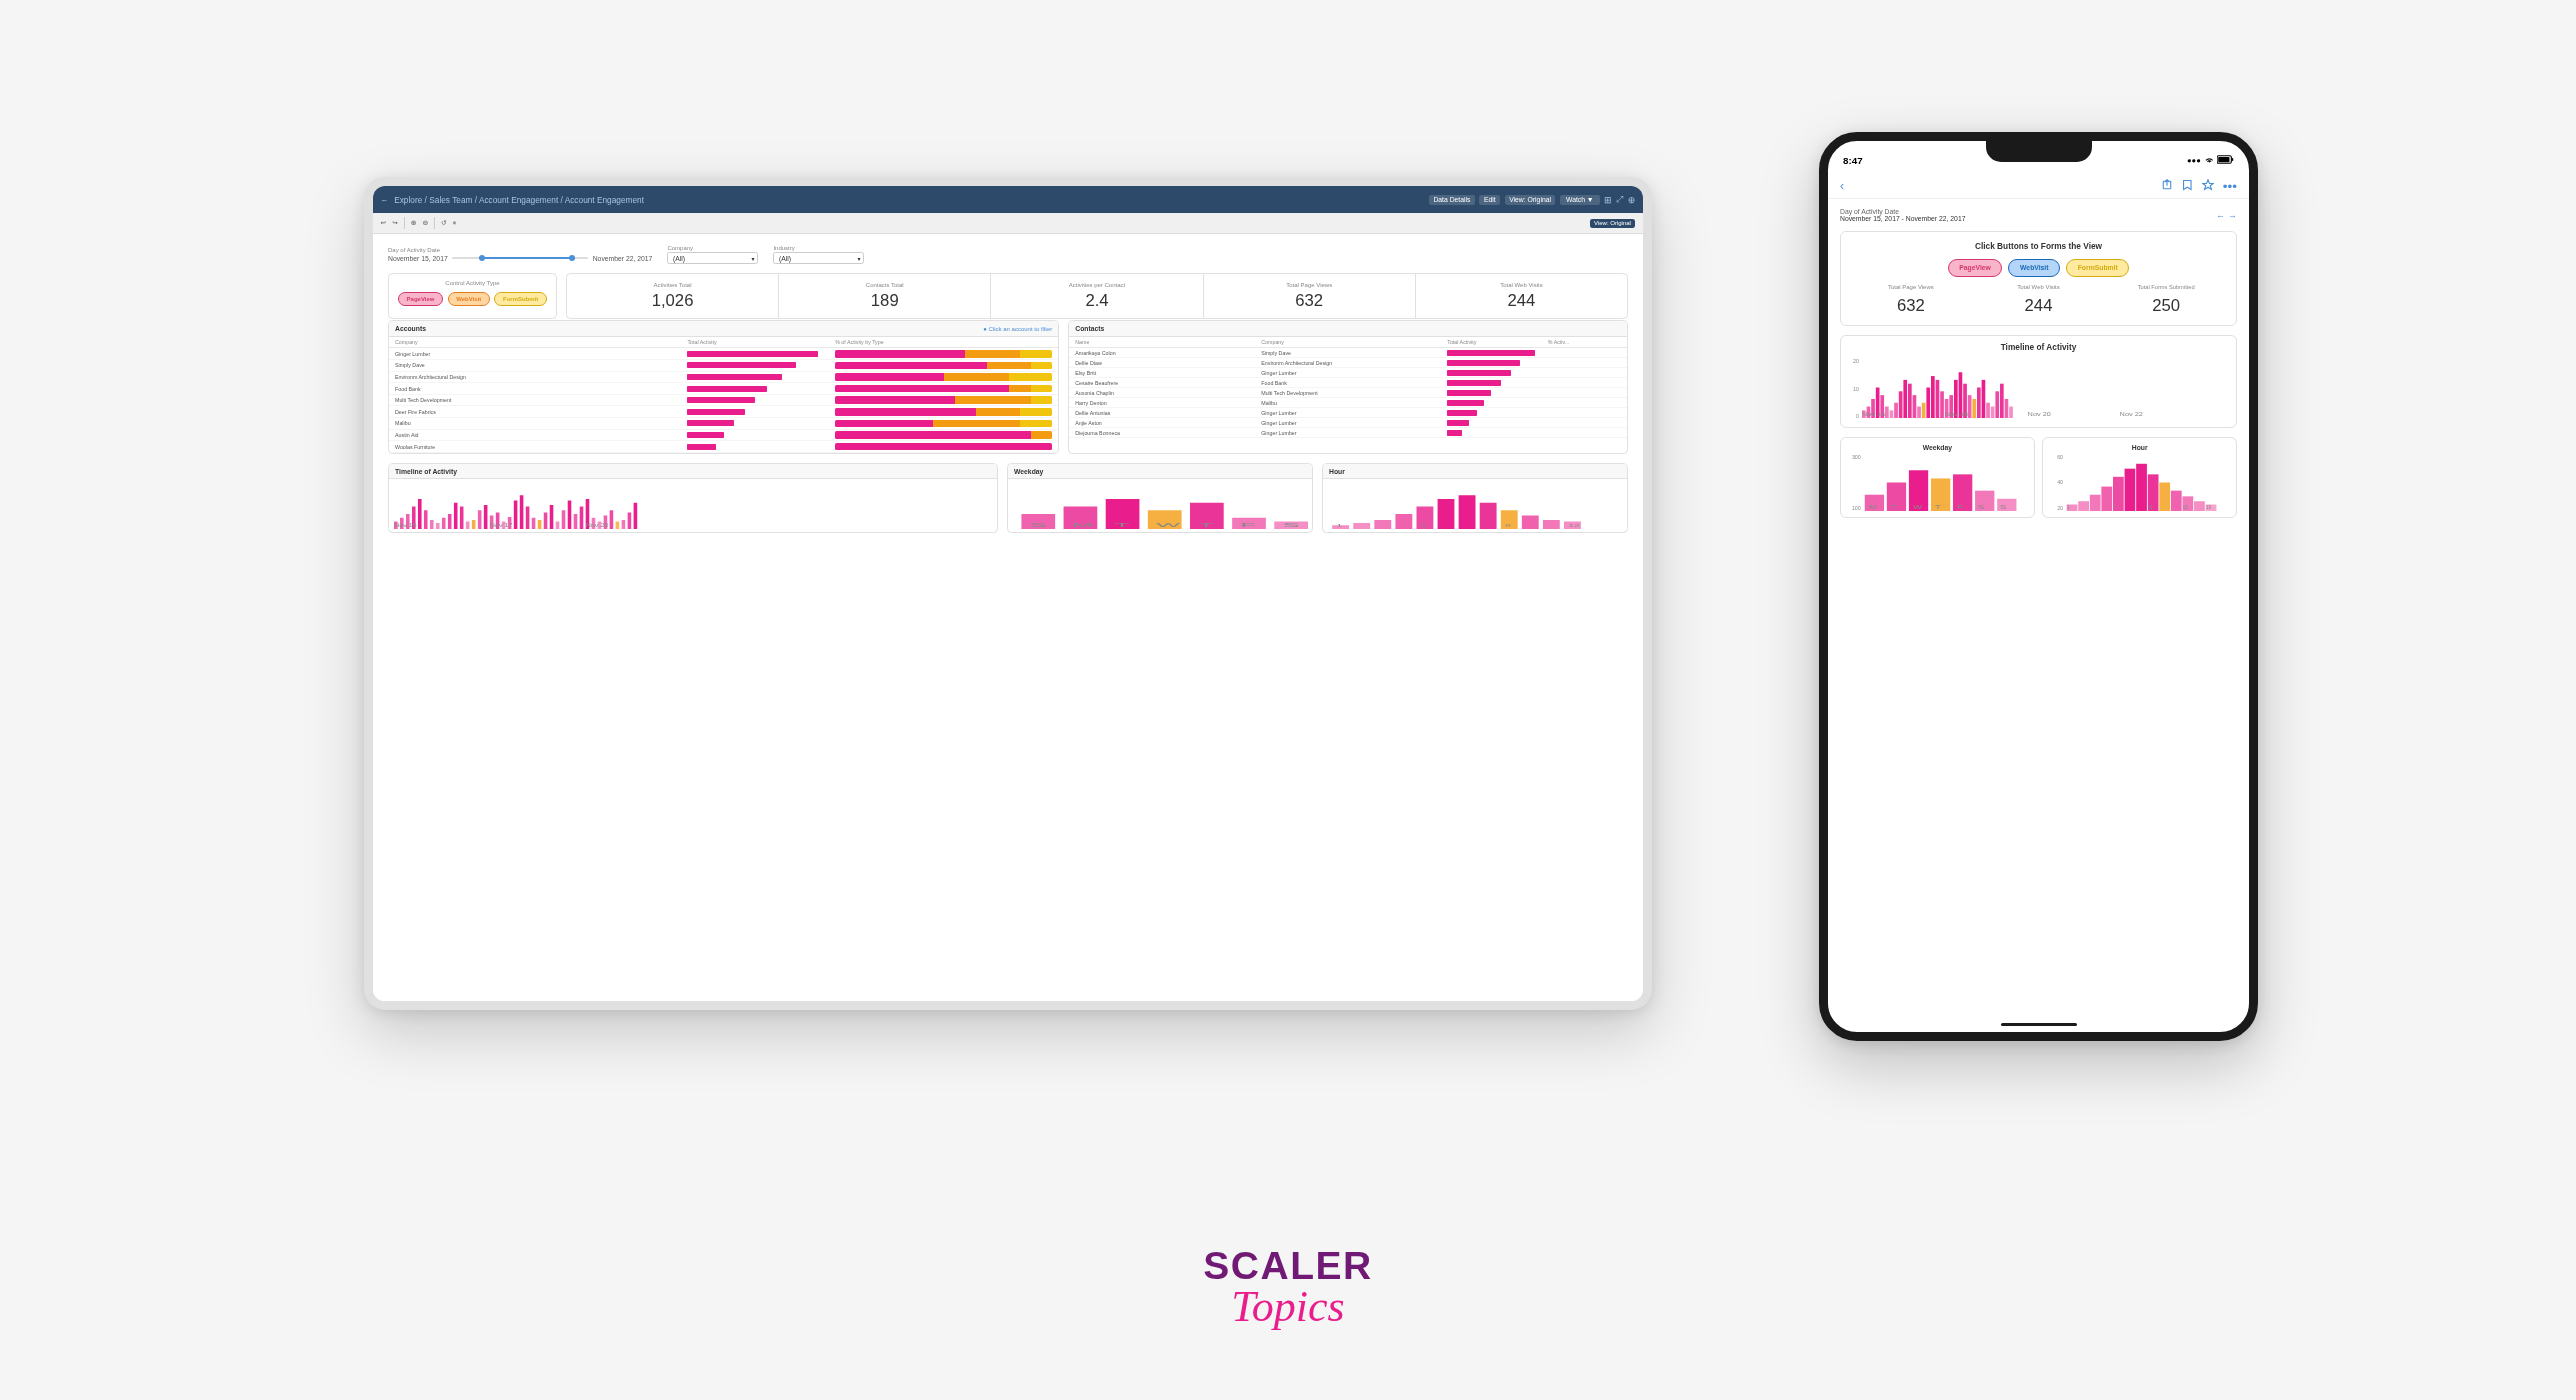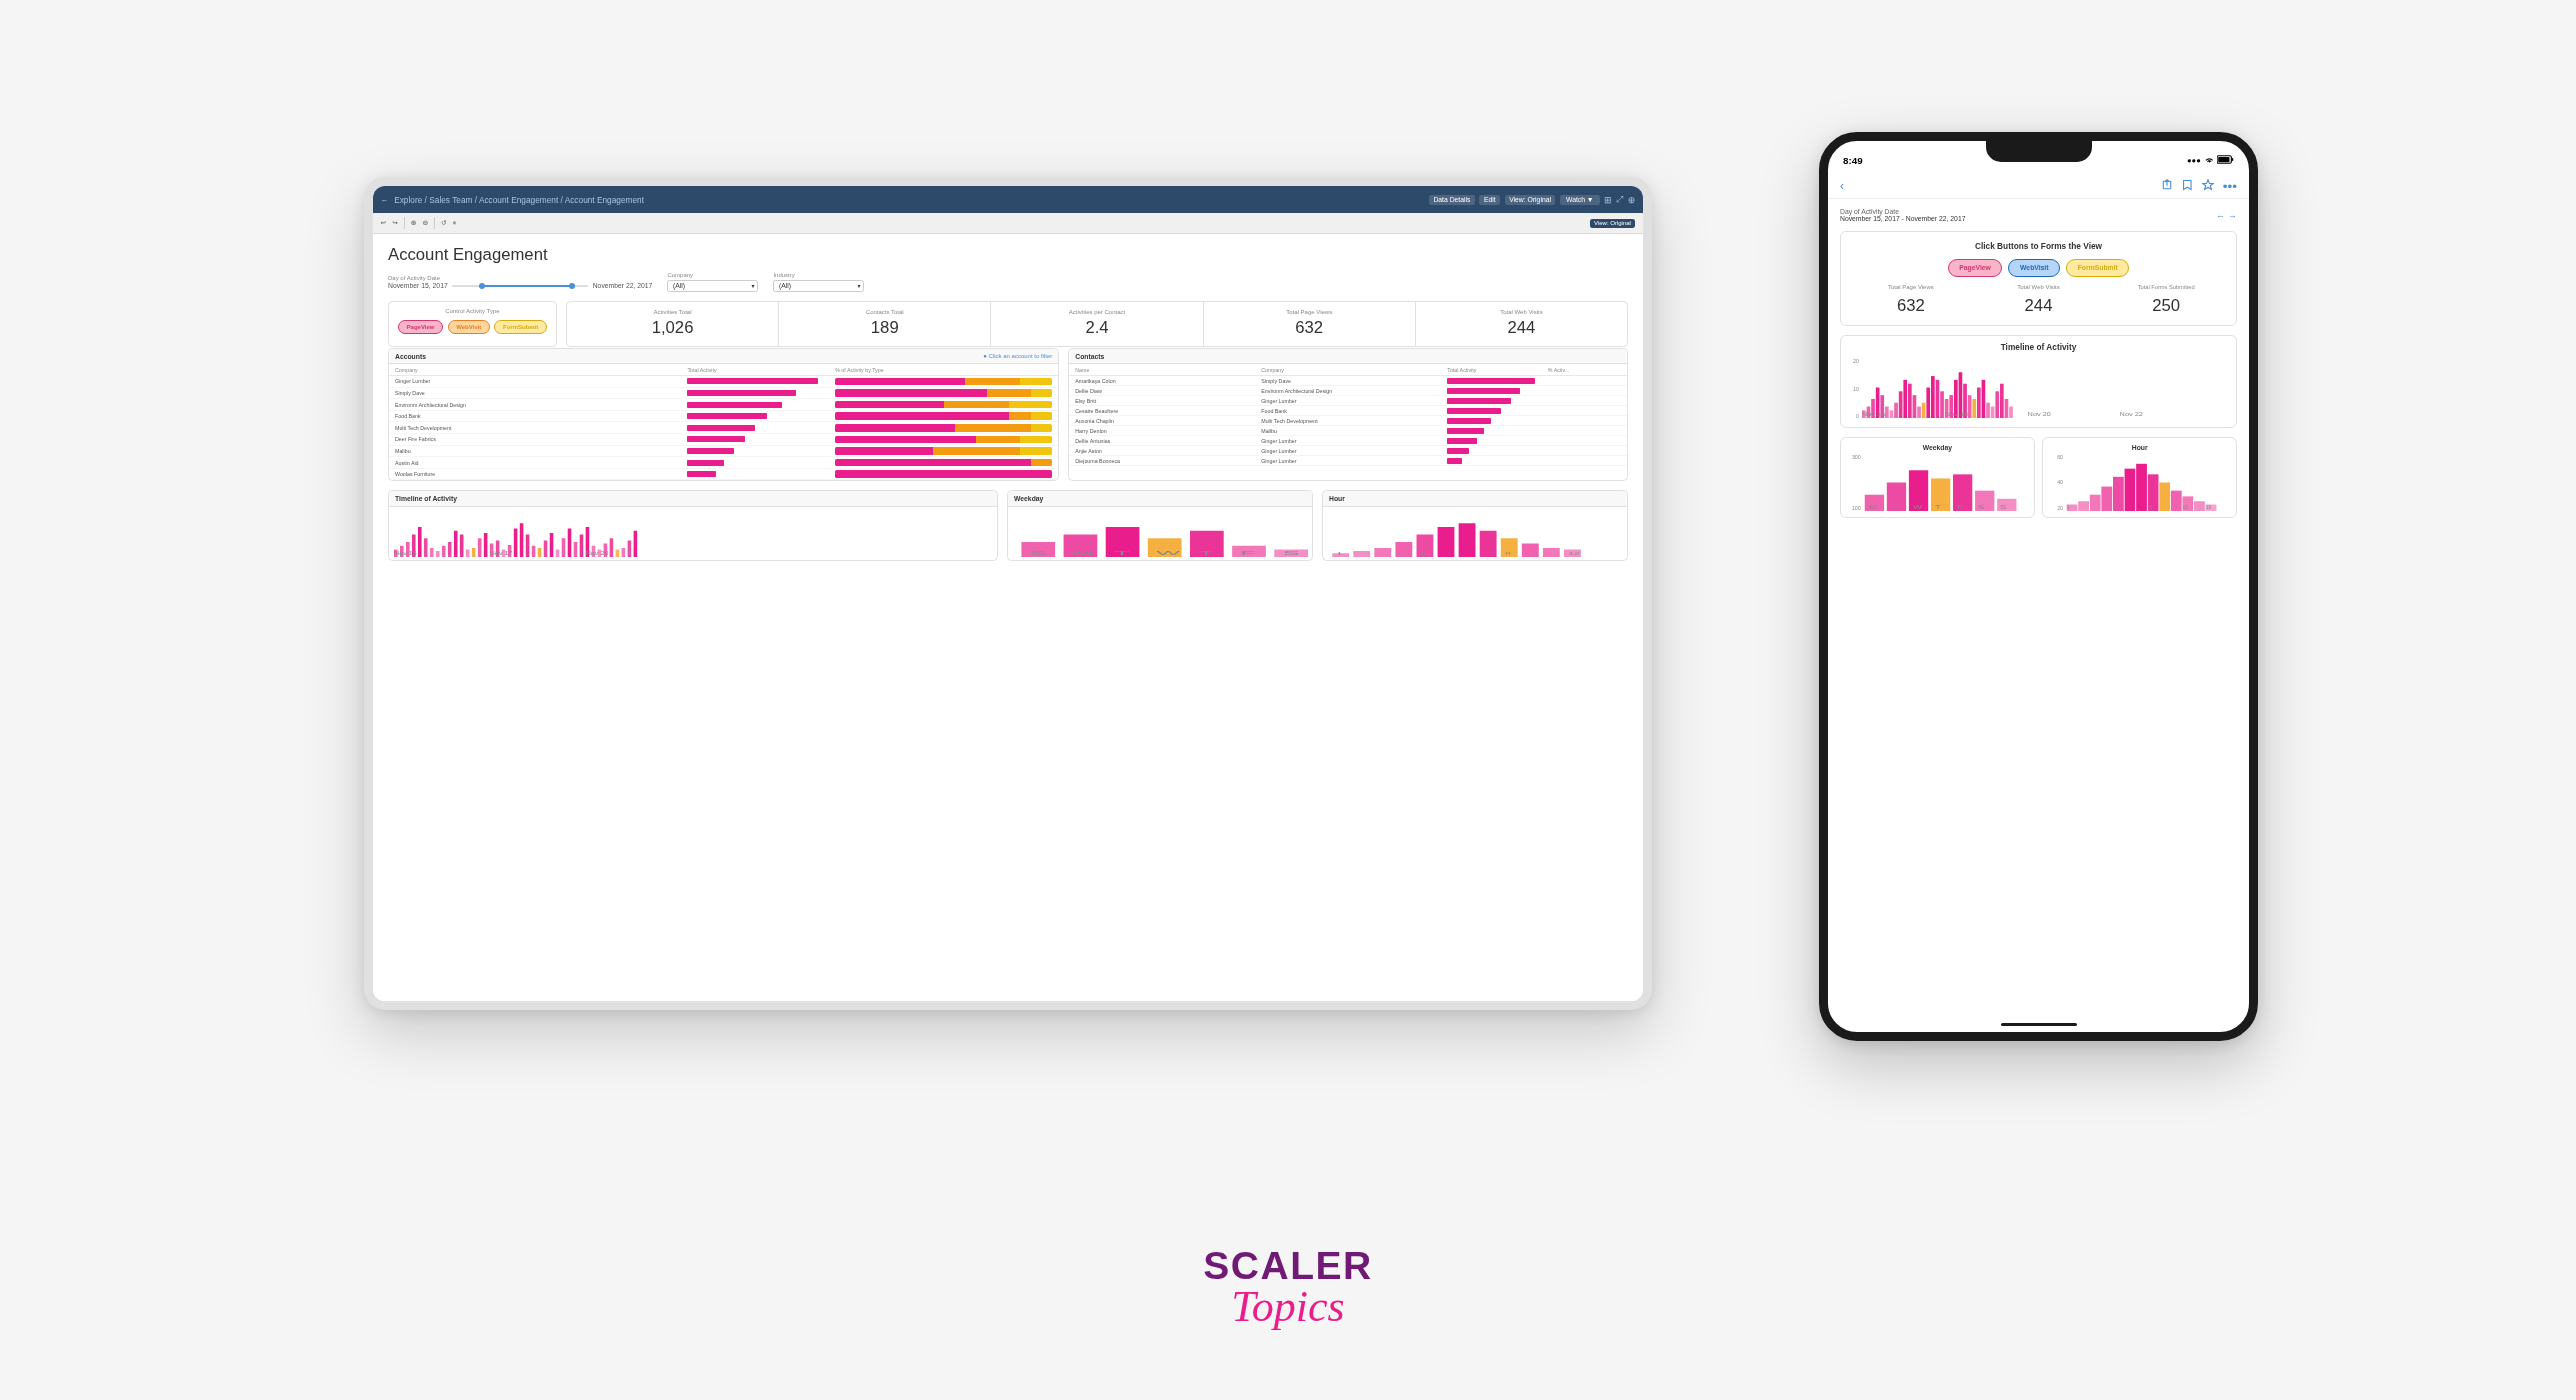--- a/index.html
+++ b/index.html
@@ -495,21 +495,20 @@
         <span style="font-size:6.8px;color:#666;cursor:pointer;">⊕</span>
         <span style="font-size:6.8px;color:#666;cursor:pointer;">⊖</span>
         <div class="toolbar-sep"></div>
         <span style="font-size:6.8px;color:#666;cursor:pointer;">↺</span>
         <span style="font-size:6.8px;color:#666;cursor:pointer;">⏸</span>
         <div style="flex:1;"></div>
         <span class="toolbar-active" style="font-size:6px;">View: Original</span>
       </div>
 
       <div class="dashboard">
-        <div class="dashboard-title">Account Engagement</div>
 
         <div class="filters-row">
           <div class="filter-group">
             <span class="filter-label">Day of Activity Date</span>
             <div class="filter-control">
               <span class="date-range">November 15, 2017</span>
               <div class="slider-track">
                 <div class="slider-fill"></div>
                 <div class="slider-thumb" style="left:20%;"></div>
                 <div class="slider-thumb" style="right:10%;"></div>
@@ -866,21 +865,21 @@
         </div>
 
       </div>
     </div>
   </div>
 
   <div class="phone">
     <div class="phone-notch"></div>
 
     <div class="phone-status-bar">
-      <span class="phone-time">8:49</span>
+      <span class="phone-time">8:47</span>
       <div class="phone-icons">
         <span>●●●</span>
         <span>
           <svg width="10.6" height="7.6" viewBox="0 0 14 10">
               <path d="M7 8.5l1.5-1.5A2.1 2.1 0 007 6a2.1 2.1 0 00-1.5.7zm0 0" fill="#000"></path>
               <path d="M7 5.5a4.1 4.1 0 00-3 1.3l1 1A2.8 2.8 0 017 7a2.8 2.8 0 012 .8l1-1A4.1 4.1 0 007 5.5z" fill="#000"></path>
               <path d="M7 3a6.8 6.8 0 00-5 2.2l1 1A5.4 5.4 0 017 4.5a5.4 5.4 0 014 1.7l1-1A6.8 6.8 0 007 3z" fill="#000"></path>
               <circle cx="7" cy="9.5" r="0.8" fill="#000"></circle>
             </svg>
         </span>

